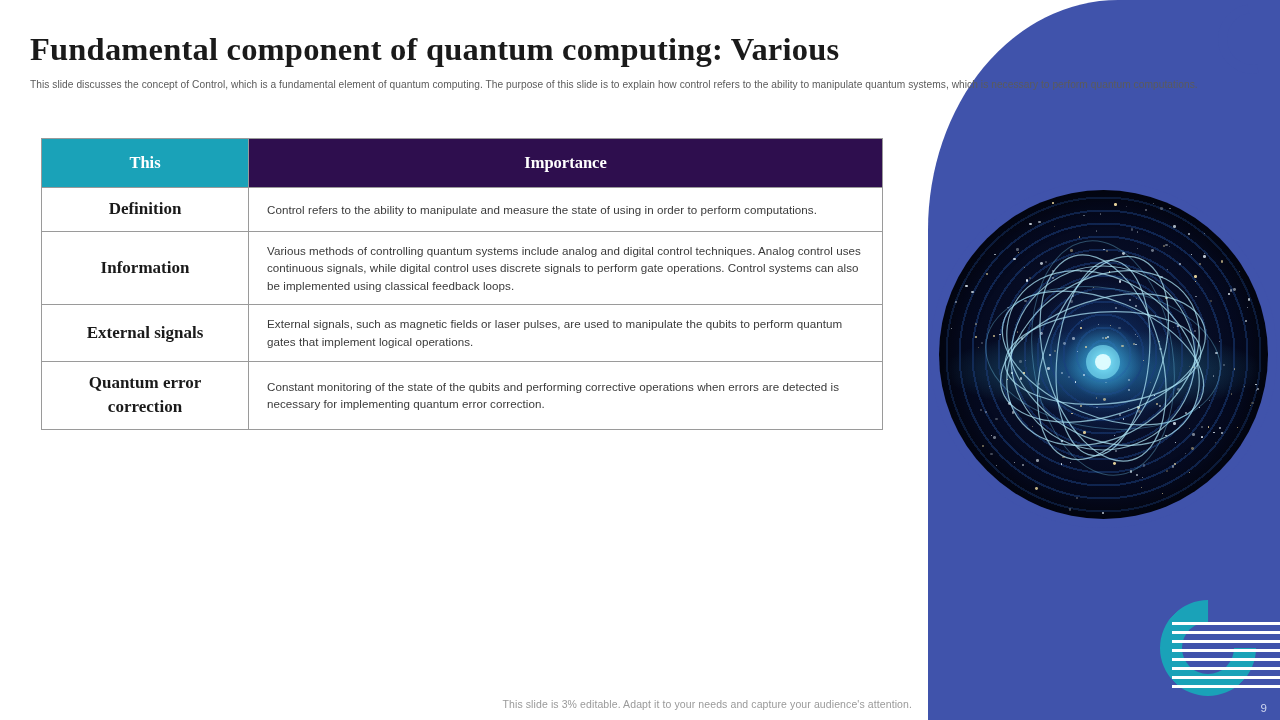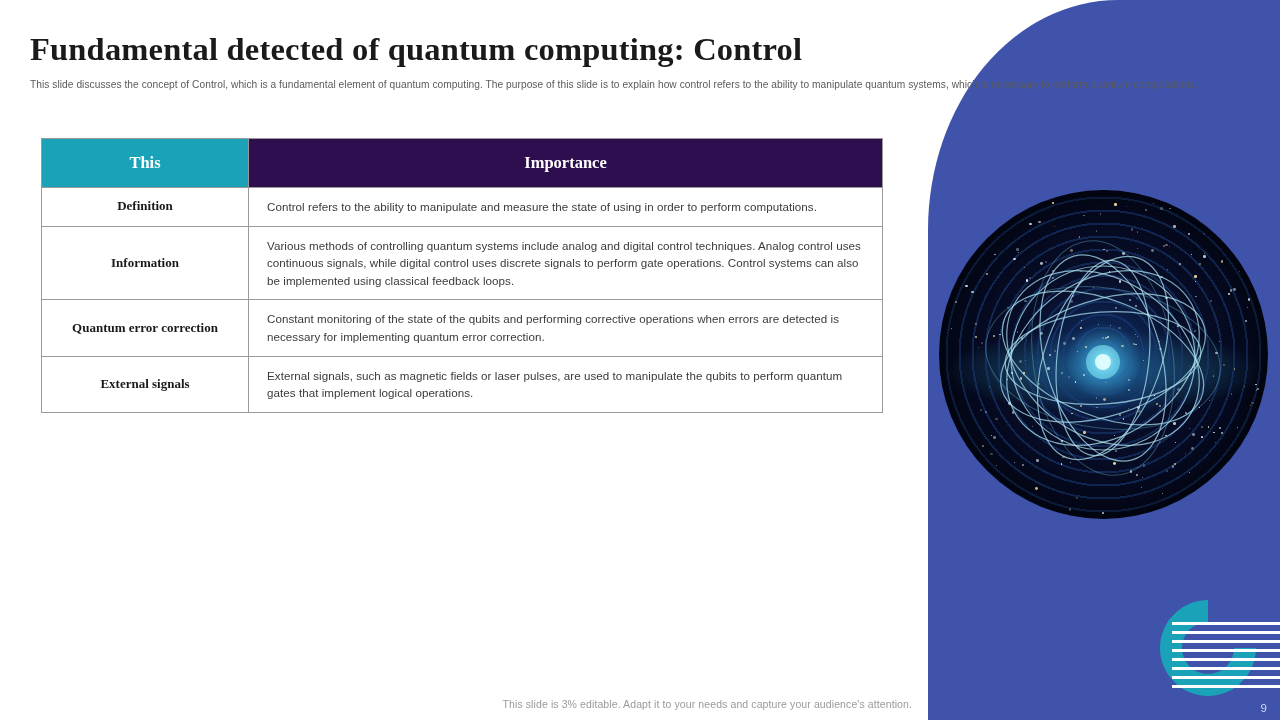--- a/index.html
+++ b/index.html
@@ -153,21 +153,21 @@
     font-family: "Liberation Serif", serif;
     font-weight: bold;
     font-size: 16.5px;
     height: 46px;
     text-align: center;
     border-color: #2e0e4e;
   }
   td.topic-cell {
     font-family: "Liberation Serif", serif;
     font-weight: bold;
-    font-size: 13px;
+    font-size: 17px;
     color: #1a1a1a;
     text-align: center;
     padding: 9px 10px;
     line-height: 1.45;
     background: #fff;
   }
   td.info-cell {
     font-size: 11.6px;
     line-height: 17.6px;
     color: #3a3a3a;
@@ -445,44 +445,44 @@
       <g stroke="rgba(120,205,240,0.35)" fill="none" stroke-width="1">
         <ellipse cx="164" cy="168" rx="118" ry="70" transform="rotate(8 164 168)"></ellipse>
         <ellipse cx="164" cy="168" rx="70" ry="118" transform="rotate(-8 164 168)"></ellipse>
       </g>
       <circle cx="164" cy="172" r="17" fill="rgba(140,240,255,0.55)"></circle>
       <circle cx="164" cy="172" r="8" fill="rgba(225,253,255,0.95)"></circle>
     </svg>
   </div>
 </div>
 
-<div class="title">Fundamental detected of quantum computing: Control</div>
+<div class="title">Fundamental component of quantum computing: Various</div>
 <div class="subtitle">This slide discusses the concept of Control, which is a fundamental element of quantum computing. The purpose of this slide is to explain how control refers to the ability to  manipulate quantum systems, which is necessary to perform quantum computations.</div>
 
 <table class="tbl">
   <thead>
     <tr>
       <th class="th-topic">This</th>
       <th class="th-info">Importance</th>
     </tr>
   </thead>
   <tbody id="tbody">
       <tr>
         <td class="topic-cell">Definition</td>
         <td class="info-cell">Control refers to the ability to manipulate and measure the state of using in order to perform computations.</td>
       </tr>
       <tr>
         <td class="topic-cell">Information</td>
         <td class="info-cell">Various methods of controlling quantum systems include analog and digital control techniques. Analog control uses continuous signals, while digital control uses discrete signals to perform gate operations. Control systems can also be implemented using classical feedback loops.</td>
       </tr>
       <tr>
+        <td class="topic-cell">External signals</td>
+        <td class="info-cell">External signals, such as magnetic fields or laser pulses, are used to manipulate the qubits to perform quantum gates that implement logical operations.</td>
+      </tr>
+      <tr>
         <td class="topic-cell">Quantum error correction</td>
         <td class="info-cell">Constant monitoring of the state of the qubits and performing corrective operations when errors are detected is necessary for implementing quantum error correction.</td>
       </tr>
-      <tr>
-        <td class="topic-cell">External signals</td>
-        <td class="info-cell">External signals, such as magnetic fields or laser pulses, are used to manipulate the qubits to perform quantum gates that implement logical operations.</td>
-      </tr>
     </tbody>
 </table>
 
 <div class="footer-note">This slide is 3% editable. Adapt it to your needs and capture your audience's attention.</div>
 <div class="page-num">9</div>
 
 </body></html>

